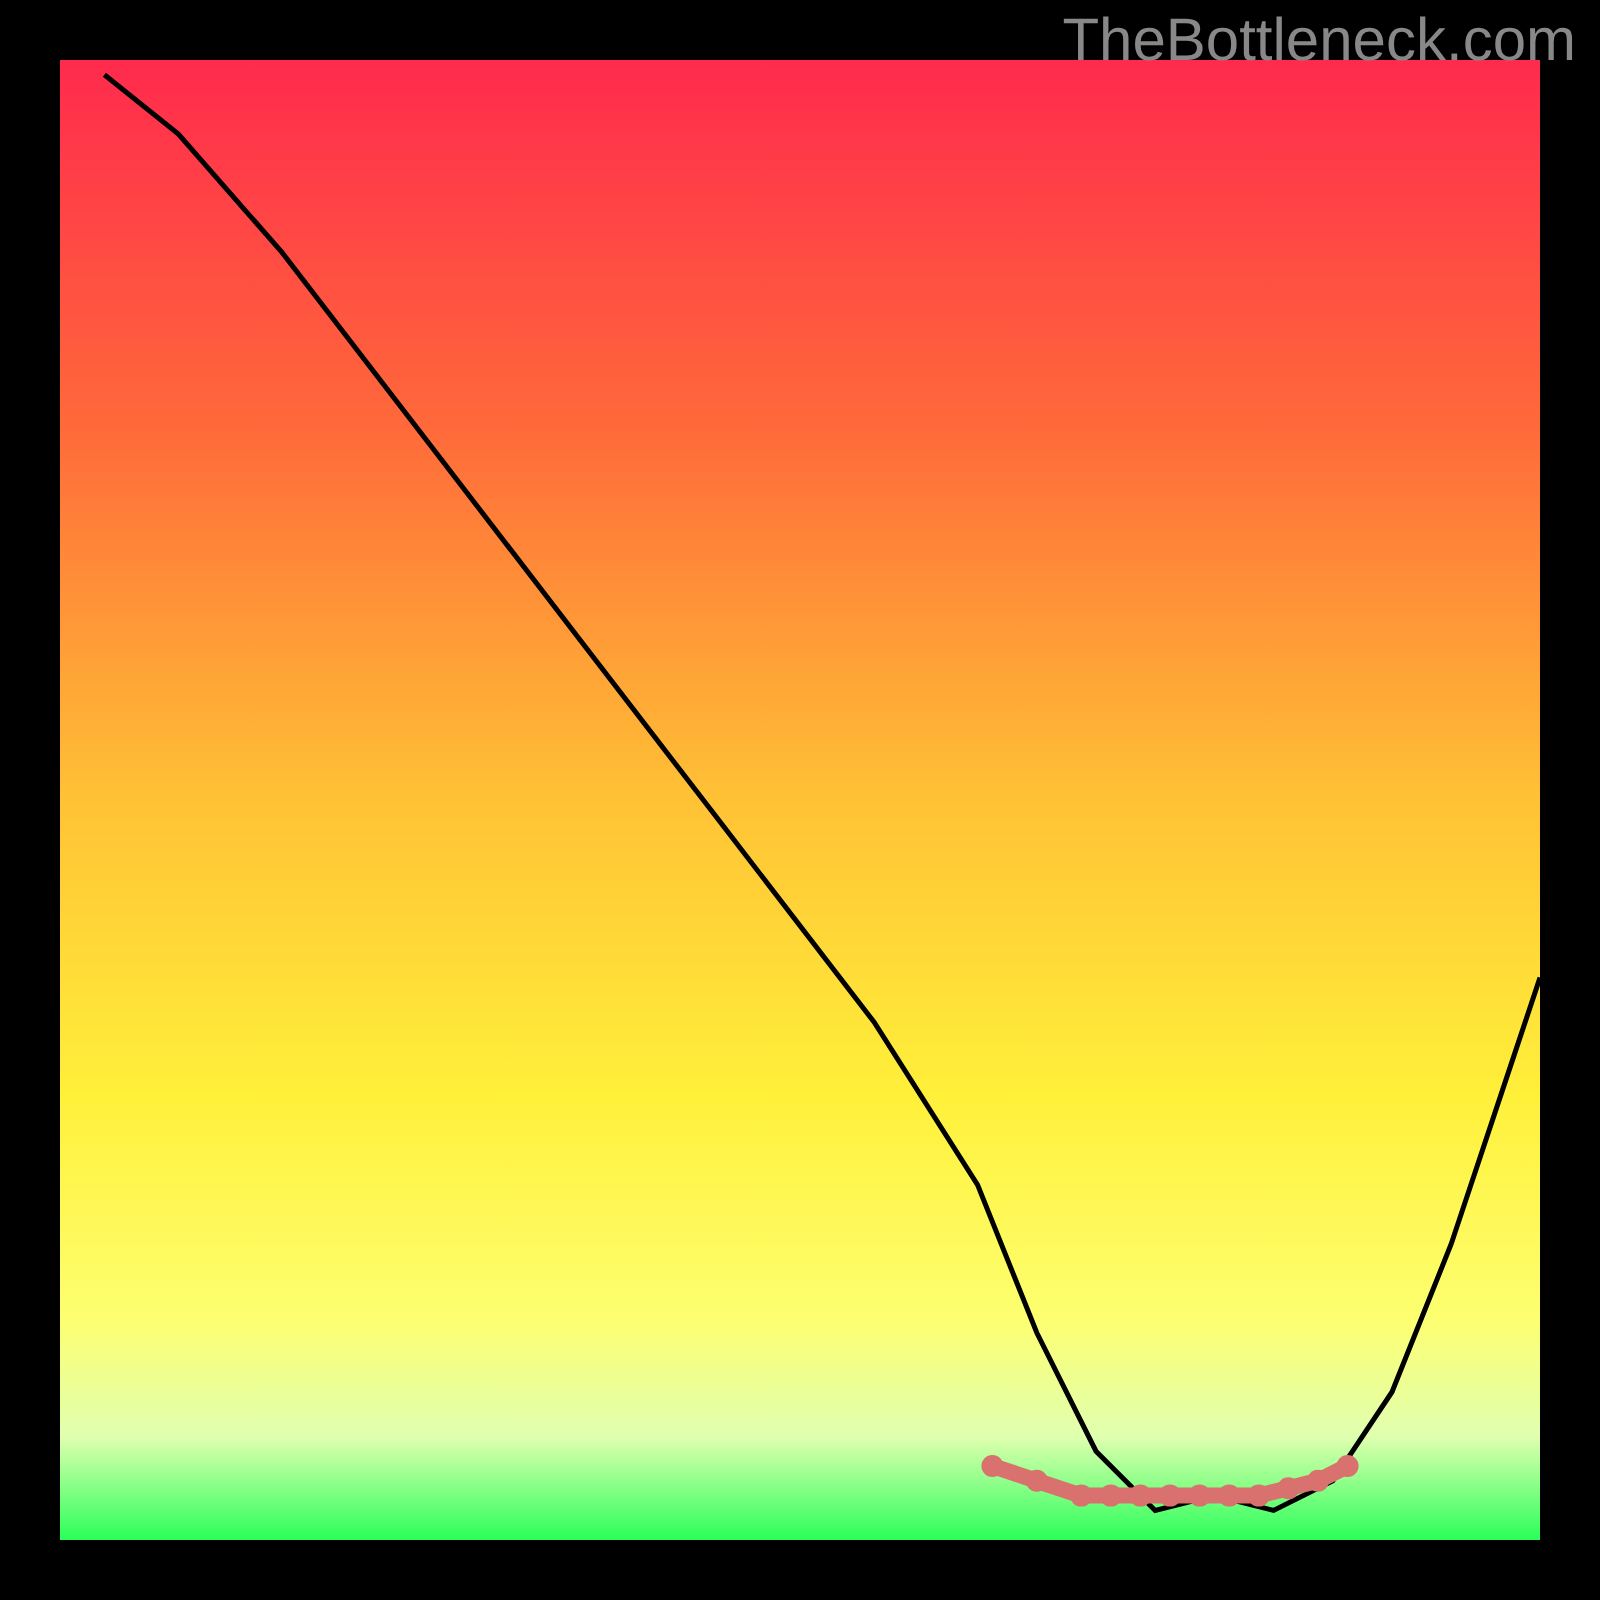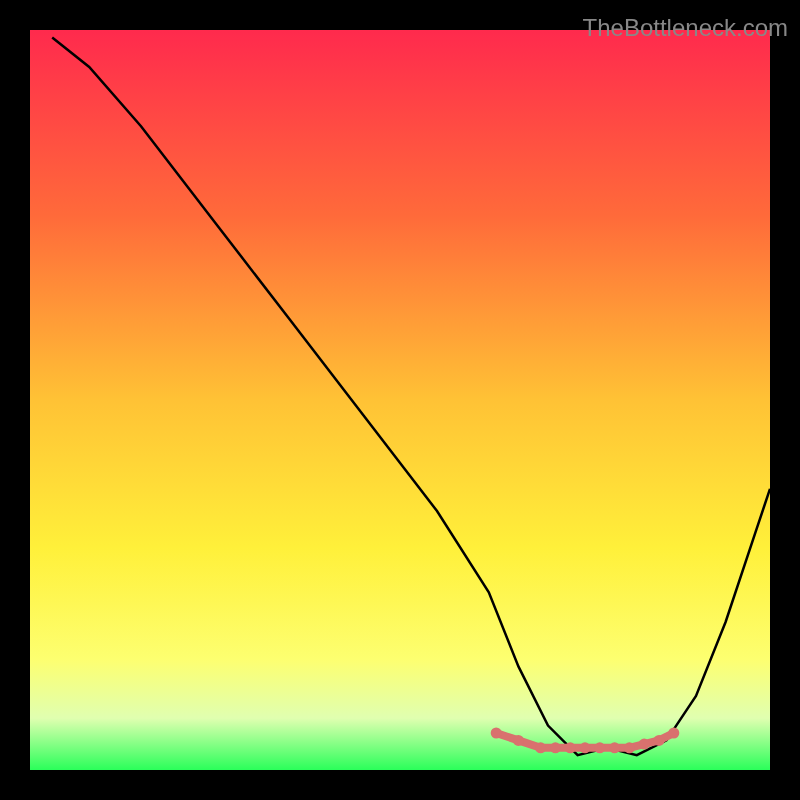--- a/index.html
+++ b/index.html
@@ -6,24 +6,24 @@
     margin: 0;
     padding: 0;
     width: 800px;
     height: 800px;
     background: #000;
     position: relative;
     font-family: Arial, sans-serif;
   }
   .watermark {
     position: absolute;
-    top: 14px;
+    top: 4px;
     right: 12px;
     color: #888;
-    font-size: 24px;
+    font-size: 30px;
     font-weight: 500;
     z-index: 10;
   }
   .plot-area {
     position: absolute;
     left: 30px;
     top: 30px;
     width: 740px;
     height: 740px;
   }

